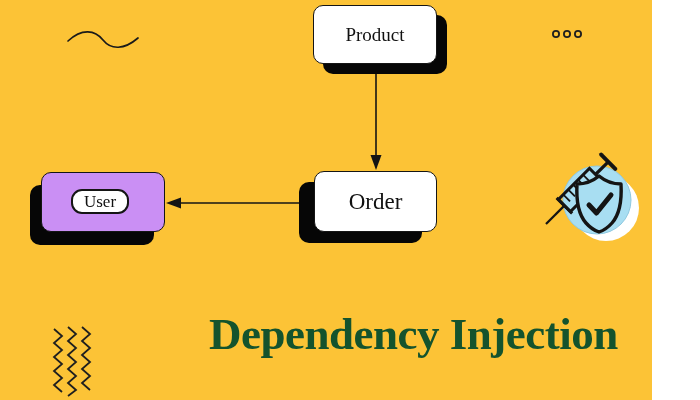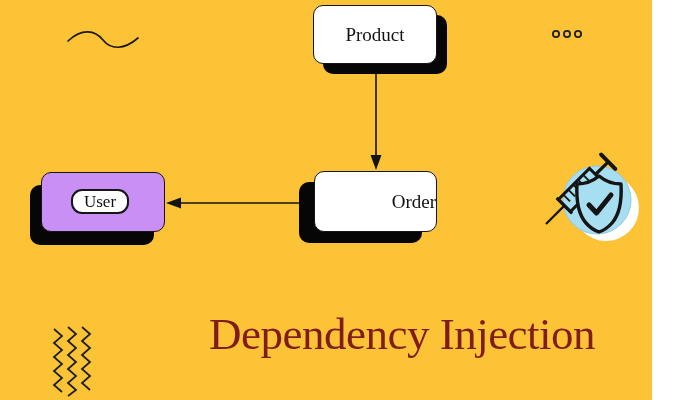--- a/index.html
+++ b/index.html
@@ -29,22 +29,21 @@
   .node-product {
     left: 313px; top: 5px; width: 124px; height: 59px;
     background: #FFFFFF;
     box-shadow: 10px 10px 0 0 #060606;
     font-size: 19px;
   }
   .node-order {
     left: 314px; top: 171px; width: 123px; height: 61px;
     background: #FFFFFF;
     box-shadow: -15px 11px 0 0 #060606;
-    font-size: 19px;
-    justify-content: flex-end;
+    font-size: 23px;
   }
   .node-user {
     left: 41px; top: 172px; width: 124px; height: 60px;
     background: #CA8FF4;
     box-shadow: -11px 13px 0 0 #060606;
   }
   .user-inner {
     position: absolute;
     left: 29px; top: 16px;
     width: 58px; height: 25px;
@@ -55,23 +54,23 @@
     display: flex;
     align-items: center;
     justify-content: center;
     font-size: 17px;
     color: #111;
   }
   .main-title {
     position: absolute;
     left: 209px; top: 310px;
     font-size: 45px;
-    font-weight: normal;
+    font-weight: bold;
     letter-spacing: -0.5px;
-    color: #7f1d1d;
+    color: #14532d;
     white-space: nowrap;
     line-height: 1.1;
   }
 </style>
 </head>
 <body>
 
 <div class="stage">
 
   <svg class="overlay-svg" viewBox="0 0 700 400" xmlns="http://www.w3.org/2000/svg">

